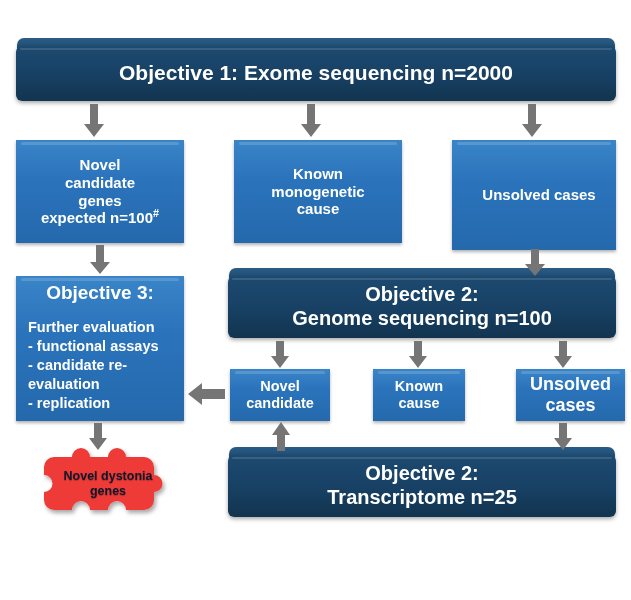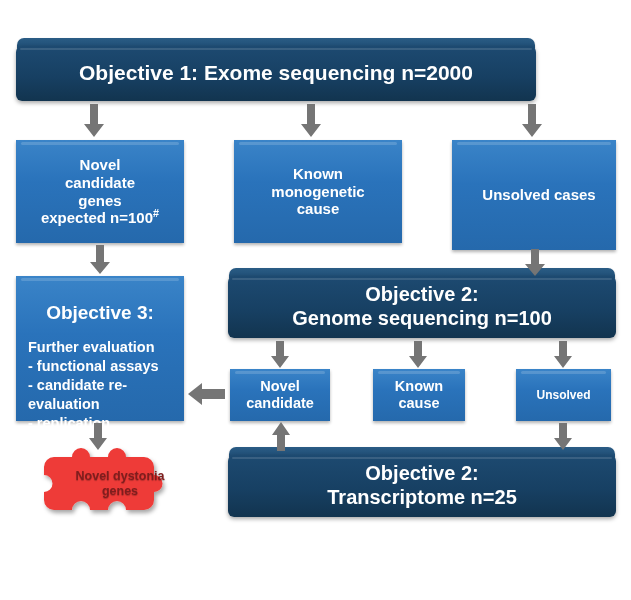--- a/index.html
+++ b/index.html
@@ -58,44 +58,44 @@
     position:absolute;
     left:5px;right:5px;top:2px;height:3px;
     background:rgba(255,255,255,.16);
     border-radius:3px;
   }
 
   .box .ln{display:block;width:100%;}
   .sup{font-size:.72em;vertical-align:super;line-height:0;}
 
   
-  .obj3{justify-content:flex-start;padding-top:26px;}
+  .obj3{justify-content:flex-start;padding-top:6px;}
   .obj3 .title{font-size:19px;font-weight:bold;margin-bottom:14px;}
   .obj3 .body{font-size:14.5px;font-weight:bold;text-align:left;width:100%;padding-left:12px;box-sizing:border-box;line-height:1.30;}
 
   
   .arrow{position:absolute;}
   .arrow svg{display:block;}
 
   
   .puzzle{position:absolute;}
   .puzzle .plabel{
-    position:absolute;left:12px;top:0;width:100%;height:100%;
+    position:absolute;left:0;top:0;width:100%;height:100%;
     display:flex;flex-direction:column;align-items:center;justify-content:center;
-    color:#7f1d1d;font-weight:bold;font-size:12.5px;line-height:1.2;
+    color:#0f172a;font-weight:bold;font-size:12.5px;line-height:1.2;
     text-align:center;pointer-events:none;
     text-shadow:0 1px 1px rgba(0,0,0,.25);
   }
 </style>
 </head>
 <body>
 
 <div id="canvas">
 
-  <div class="box dark" style="left:16px;top:46px;width:520px;height:55px;font-size:21px;">
+  <div class="box dark" style="left:16px;top:46px;width:600px;height:55px;font-size:21px;">
     <span class="ln">Objective 1: Exome sequencing n=2000</span>
   </div>
 
   <div class="arrow" style="left:83px;top:104px;">
     <svg width="22" height="34" viewBox="0 0 22 34" aria-hidden="true">
       <path d="M7 0 H15 V20 H21 L11 33 L1 20 H7 Z" fill="#757575"></path>
     </svg>
   </div>
   <div class="arrow" style="left:300px;top:104px;">
     <svg width="22" height="34" viewBox="0 0 22 34" aria-hidden="true">
@@ -172,22 +172,23 @@
   <div class="box blue" style="left:230px;top:369px;width:100px;height:52px;font-size:14.5px;">
     <span class="ln">Novel</span>
     <span class="ln">candidate</span>
   </div>
 
   <div class="box blue" style="left:373px;top:369px;width:92px;height:52px;font-size:14.5px;">
     <span class="ln">Known</span>
     <span class="ln">cause</span>
   </div>
 
-  <div class="box blue" style="left:516px;top:369px;width:95px;height:52px;font-size:12px;align-items:flex-end;">
+  <div class="box blue" style="left:516px;top:369px;width:109px;height:52px;font-size:18px;align-items:flex-end;">
     <span class="ln">Unsolved</span>
+    <span class="ln">cases</span>
   </div>
 
   <div class="arrow" style="left:188px;top:382px;">
     <svg width="38" height="24" viewBox="0 0 38 24" aria-hidden="true">
       <path d="M0 12 L14 1 V7 H37 V17 H14 V23 Z" fill="#757575"></path>
     </svg>
   </div>
 
   <div class="arrow" style="left:553px;top:423px;">
     <svg width="20" height="28" viewBox="0 0 20 28" aria-hidden="true">

